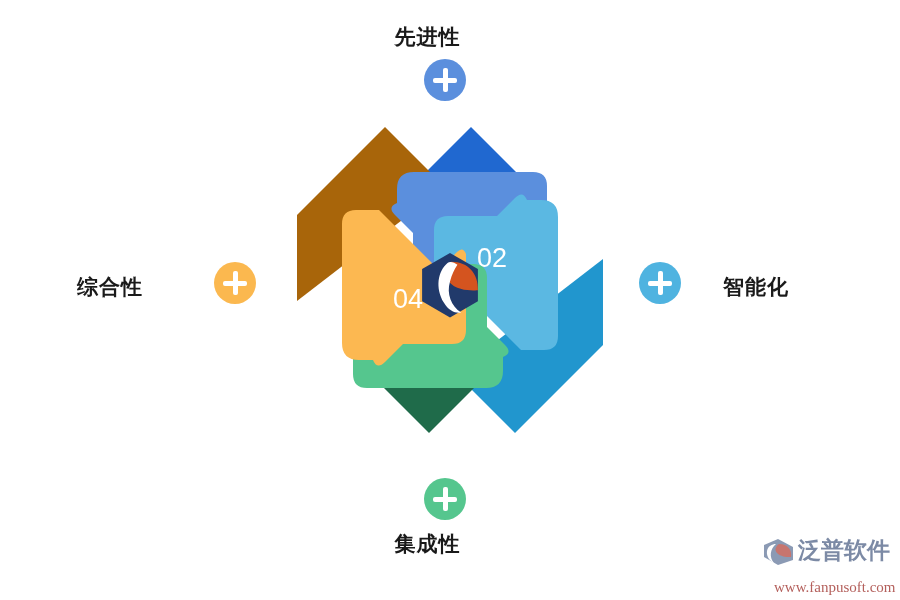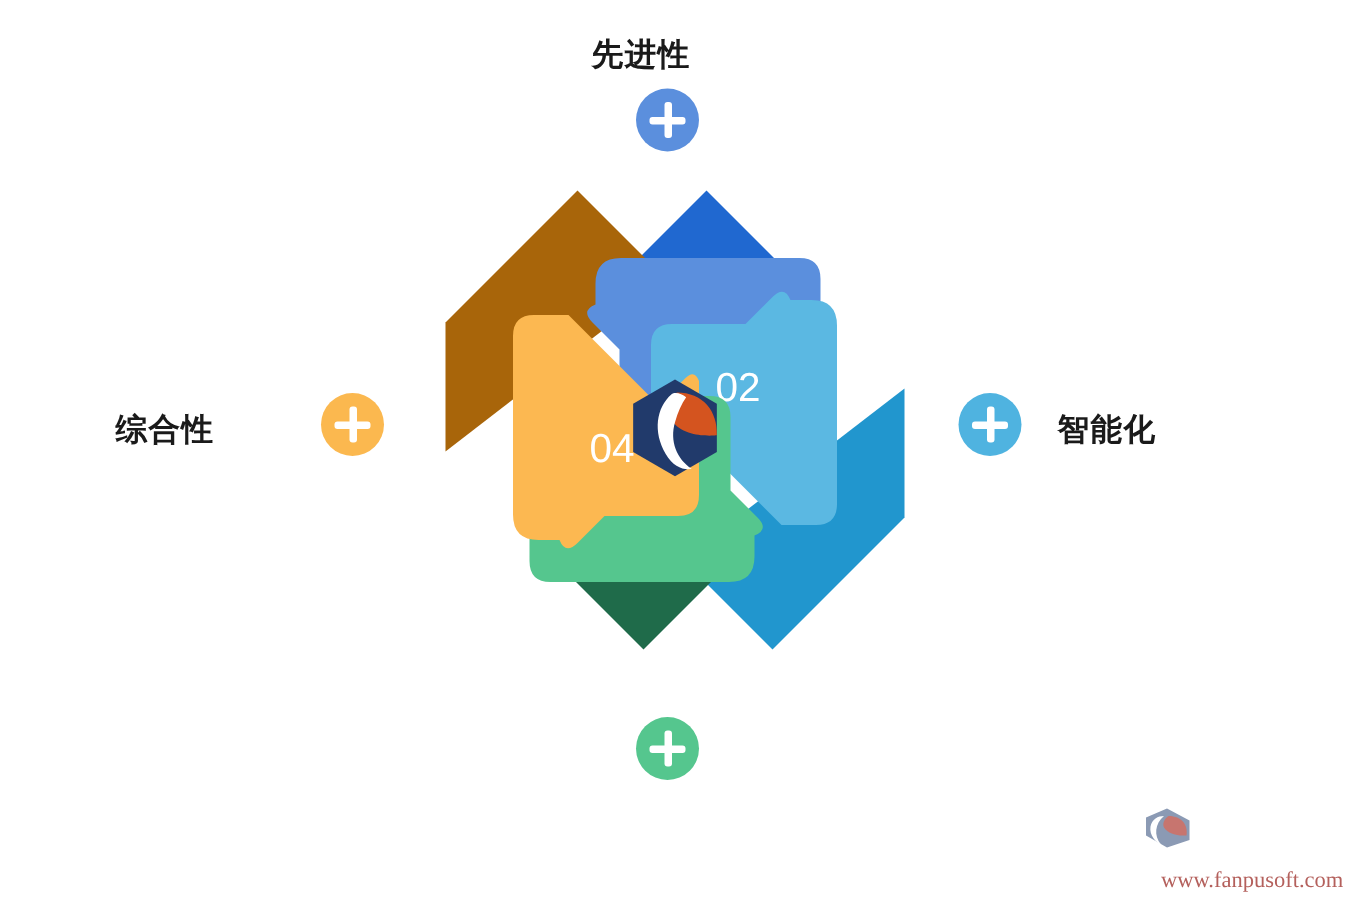--- a/index.html
+++ b/index.html
@@ -29,21 +29,21 @@
     font-size: 21px;
     font-weight: bold;
     color: #1a1a1a;
     letter-spacing: 1px;
     white-space: nowrap;
     line-height: 1;
   }
   #label-top    { left: 0; right: 0; top: 26px; text-align: center; }
   #label-bottom { left: 0; right: 0; top: 533px; text-align: center; }
   #label-left   { left: 77px; top: 276px; }
-  #label-right  { left: 705px; top: 276px; }
+  #label-right  { left: 723px; top: 276px; }
 
   
   .plus-badge {
     position: absolute;
     width: 42px;
     height: 42px;
     border-radius: 50%;
   }
   .plus-badge .bar {
     position: absolute;
@@ -130,20 +130,21 @@
     <span class="bar v"></span>
   </div>
 
   <div class="axis-label" id="label-right">智能化</div>
 
   <div class="plus-badge" id="badge-right" style="background: rgb(79, 179, 224);">
     <span class="bar h"></span>
     <span class="bar v"></span>
   </div>
 
+  <div class="axis-label" id="label-bottom">集成性</div>
 
   <div class="plus-badge" id="badge-bottom" style="background: rgb(85, 198, 142);">
     <span class="bar h"></span>
     <span class="bar v"></span>
   </div>
 
   <div class="axis-label" id="label-left">综合性</div>
 
   <div class="plus-badge" id="badge-left" style="background: rgb(251, 184, 79);">
     <span class="bar h"></span>
@@ -241,16 +242,17 @@
       <path id="logo-white" d="M 46 16 C 30 30 26 56 40 80 C 48 94 60 98 68 96 C 52 86 44 66 50 46 C 53 35 57 26 62 19 C 57 15 50 13 46 16 Z" fill="#ffffff"></path>
     </g>
   </svg>
 
   <div id="watermark">
     <svg id="wm-mark" viewBox="0 0 34 28">
       <path d="M 16 1 L 31 9 L 31 22 L 16 27 L 2 19 L 2 7 Z" fill="#8b9ab4"></path>
       <path d="M 17 6 C 26 6 30 12 29 19 C 29 19 20 20 15 15 C 12 12 14 8 17 6 Z" fill="#c7756f"></path>
       <path d="M 14 6 C 8 11 7 19 12 25 C 9 24 4 19 5 13 C 6 8 10 6 14 6 Z" fill="#ffffff"></path>
     </svg>
+    <div id="wm-brand">泛普软件</div>
     <div id="wm-url">www.fanpusoft.com</div>
   </div>
 
 </div>
 
 </body></html>

